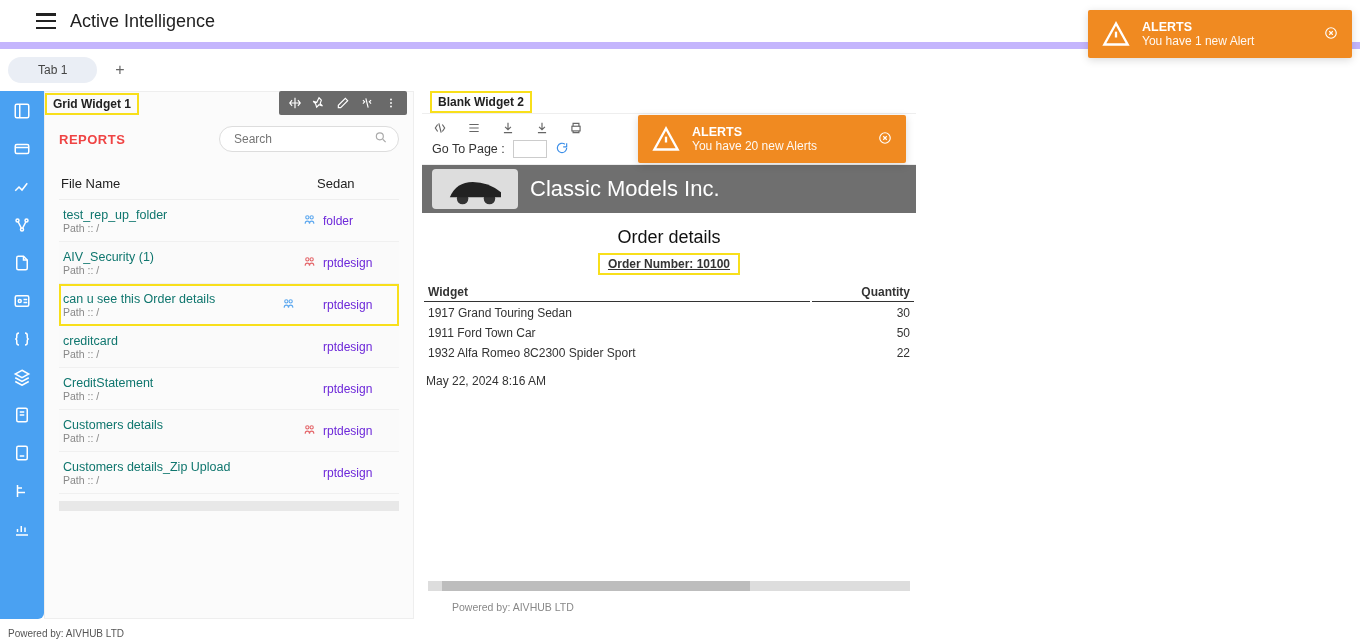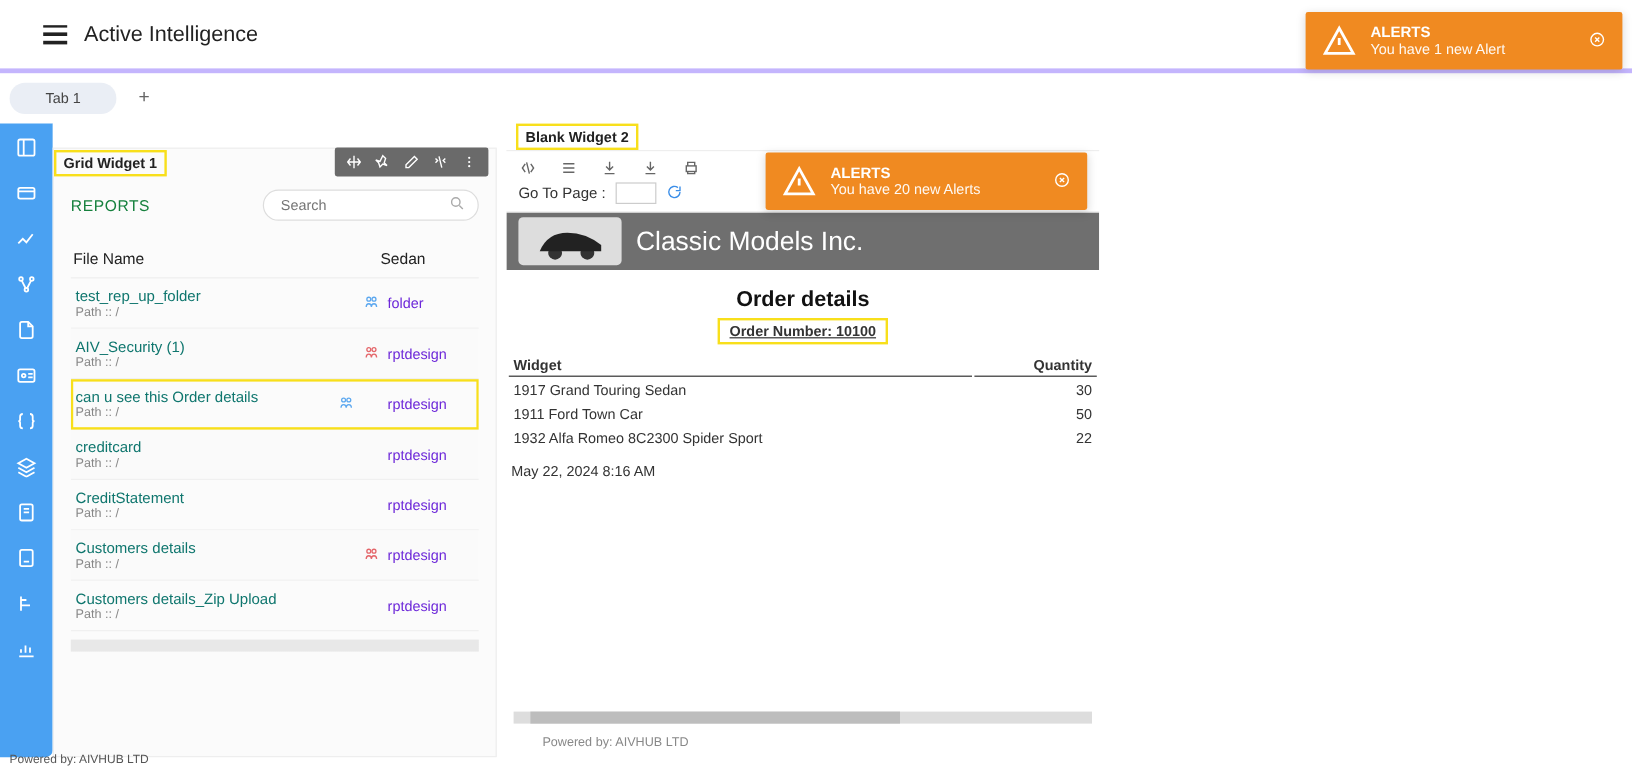--- a/index.html
+++ b/index.html
@@ -1,48 +1,48 @@
 <!DOCTYPE html>
 <html><head>
 <meta charset="utf-8">
 <style>
   * { box-sizing: border-box; margin: 0; padding: 0; }
   body { font-family: -apple-system, "Segoe UI", Arial, sans-serif; font-size: 13px; color: #333; background: #fff; width: 1360px; height: 641px; overflow: hidden; position: relative; }
   
   
-  .header { display: flex; align-items: center; padding: 12px 36px; border-bottom: 4px solid #c4b5fd; height: 61px; }
+  .header { display: flex; align-items: center; padding: 12px 36px; border-bottom: 7px solid #c4b5fd; height: 49px; }
   .hamburger { width: 20px; height: 16px; display: flex; flex-direction: column; justify-content: space-between; margin-right: 14px; cursor: pointer; }
   .hamburger span { width: 100%; height: 2.5px; background: #222; }
   .app-title { font-size: 18px; color: #222; font-weight: 400; }
 
   
   .tabbar { display: flex; align-items: center; gap: 12px; padding: 8px 8px 8px 8px; }
   .tab { background: #eaeef5; color: #444; padding: 6px 30px; border-radius: 14px; font-size: 12px; }
   .addtab { font-size: 16px; color: #666; cursor: pointer; padding: 2px 6px; }
 
   
   .main { display: flex; background: #fff; height: 528px; }
 
   
   .rail { width: 44px; background: #4aa1f2; display: flex; flex-direction: column; align-items: center; padding-top: 10px; gap: 18px; color: #fff; border-radius: 0 0 6px 0; }
   .rail .ricon { width: 20px; height: 20px; display: flex; align-items: center; justify-content: center; }
 
   
   .content { flex: 1; display: flex; gap: 8px; padding-left: 0px; padding-top: 0px; background: #fff; }
 
   
-  .widget1 { width: 370px; background: #fbfbfb; border: 1px solid #eee; position: relative; display: flex; flex-direction: column; margin-top: 20px; }
+  .widget1 { width: 370px; background: #fbfbfb; border: 1px solid #eee; position: relative; display: flex; flex-direction: column; }
   .w1-titlebar { height: 24px; display:flex; align-items:center; }
   .w1-title { margin-left: 0px; padding: 2px 6px; border: 2px solid #f8df1b; font-size: 12px; font-weight: 600; color: #222; }
   .toolbar-right { position: absolute; right: 6px; top: -1px; background: #6a6a6a; display: flex; gap: 8px; padding: 4px 8px; border-radius: 2px; }
   .toolbar-right .ticon { color: #fff; width: 16px; height: 16px; display:flex; align-items:center; justify-content:center; }
 
   .w1-body { padding: 10px 14px 6px; }
   .reports-head { display: flex; align-items: center; justify-content: space-between; margin-bottom: 14px; }
-  .reports-title { color: #15803d; font-weight: 400; font-size: 13px; letter-spacing: .5px; }
+  .reports-title { color: #ef4444; font-weight: 700; font-size: 13px; letter-spacing: .5px; }
   .searchbox { border: 1px solid #ddd; border-radius: 18px; padding: 5px 30px 5px 14px; font-size: 12px; width: 180px; position: relative; background:#fff; }
   .searchbox input { border: none; outline: none; width: 100%; font-size: 12px; }
   .searchbox .sicon { position: absolute; right: 10px; top: 50%; transform: translateY(-50%); color: #aaa; }
 
   .list-header { display: flex; padding: 10px 2px 8px; font-size: 13px; color: #222; font-weight: 500; }
   .col-name { flex: 1; }
   .col-type { width: 80px; }
   .list { height: 300px; overflow-y: auto; overflow-x: auto; border-top: 1px solid #eee; }
   .row { display: flex; align-items: center; border-bottom: 1px solid #f0f0f0; padding: 6px 4px; min-height: 42px; }
   .row:nth-child(even) { background: #fafafa; }
@@ -61,21 +61,21 @@
   .w2-toolbar { border-top: 1px solid #eee; padding: 6px 10px 4px; display: flex; gap: 18px; color: #666; margin-top: 22px;}
   .w2-toolbar .ti { width: 16px; height:16px; display:flex; align-items:center; justify-content:center; }
   .w2-pagebar { padding: 0 10px 6px; display:flex; align-items:center; gap:8px; font-size: 12.5px; color:#333; }
   .w2-pagebar input { width: 34px; border:1px solid #ccc; height: 18px; font-size:11px; padding:0 3px;}
   .reload { color:#3b8ee8; }
 
   .report-body { flex:1; border-top:1px solid #eee; overflow:auto; position:relative;}
   .brandbar { background:#6f6f6f; height:48px; display:flex; align-items:center; gap:12px; padding-left:10px; color:#fff; font-size:22px; font-weight:400;}
   .brandcar { width: 86px; height: 40px; background:#ddd; border-radius:4px; display:flex; align-items:center; justify-content:center;}
   .brandcar svg { width: 80%; height: 80%; }
-  .od-title { text-align:center; font-size: 18px; font-weight:700; padding: 14px 0 8px; color:#111;}
+  .od-title { text-align:center; font-size: 18px; font-weight:400; padding: 14px 0 8px; color:#111;}
   .od-order { text-align:center; }
   .od-order span { background:#fff; border:2px solid #f8df1b; padding: 2px 8px; font-weight:700; font-size:12px; text-decoration: underline; }
   .od-table { width: 100%; margin-top: 10px; }
   .od-table th { text-align:left; font-weight:700; border-bottom:1px solid #333; font-size:12px; padding: 2px 4px;}
   .od-table th.qty{ text-align:right; }
   .od-table td { font-size:12px; padding:2px 4px;}
   .od-table td.qty{ text-align:right; }
   .od-date { font-size: 12px; padding: 10px 4px;}
   .poweredline { font-size: 10.5px; color:#888; padding: 6px 30px; }
   .hscroll2 { height:10px; margin:4px 6px; background:#ddd; position:relative;}

